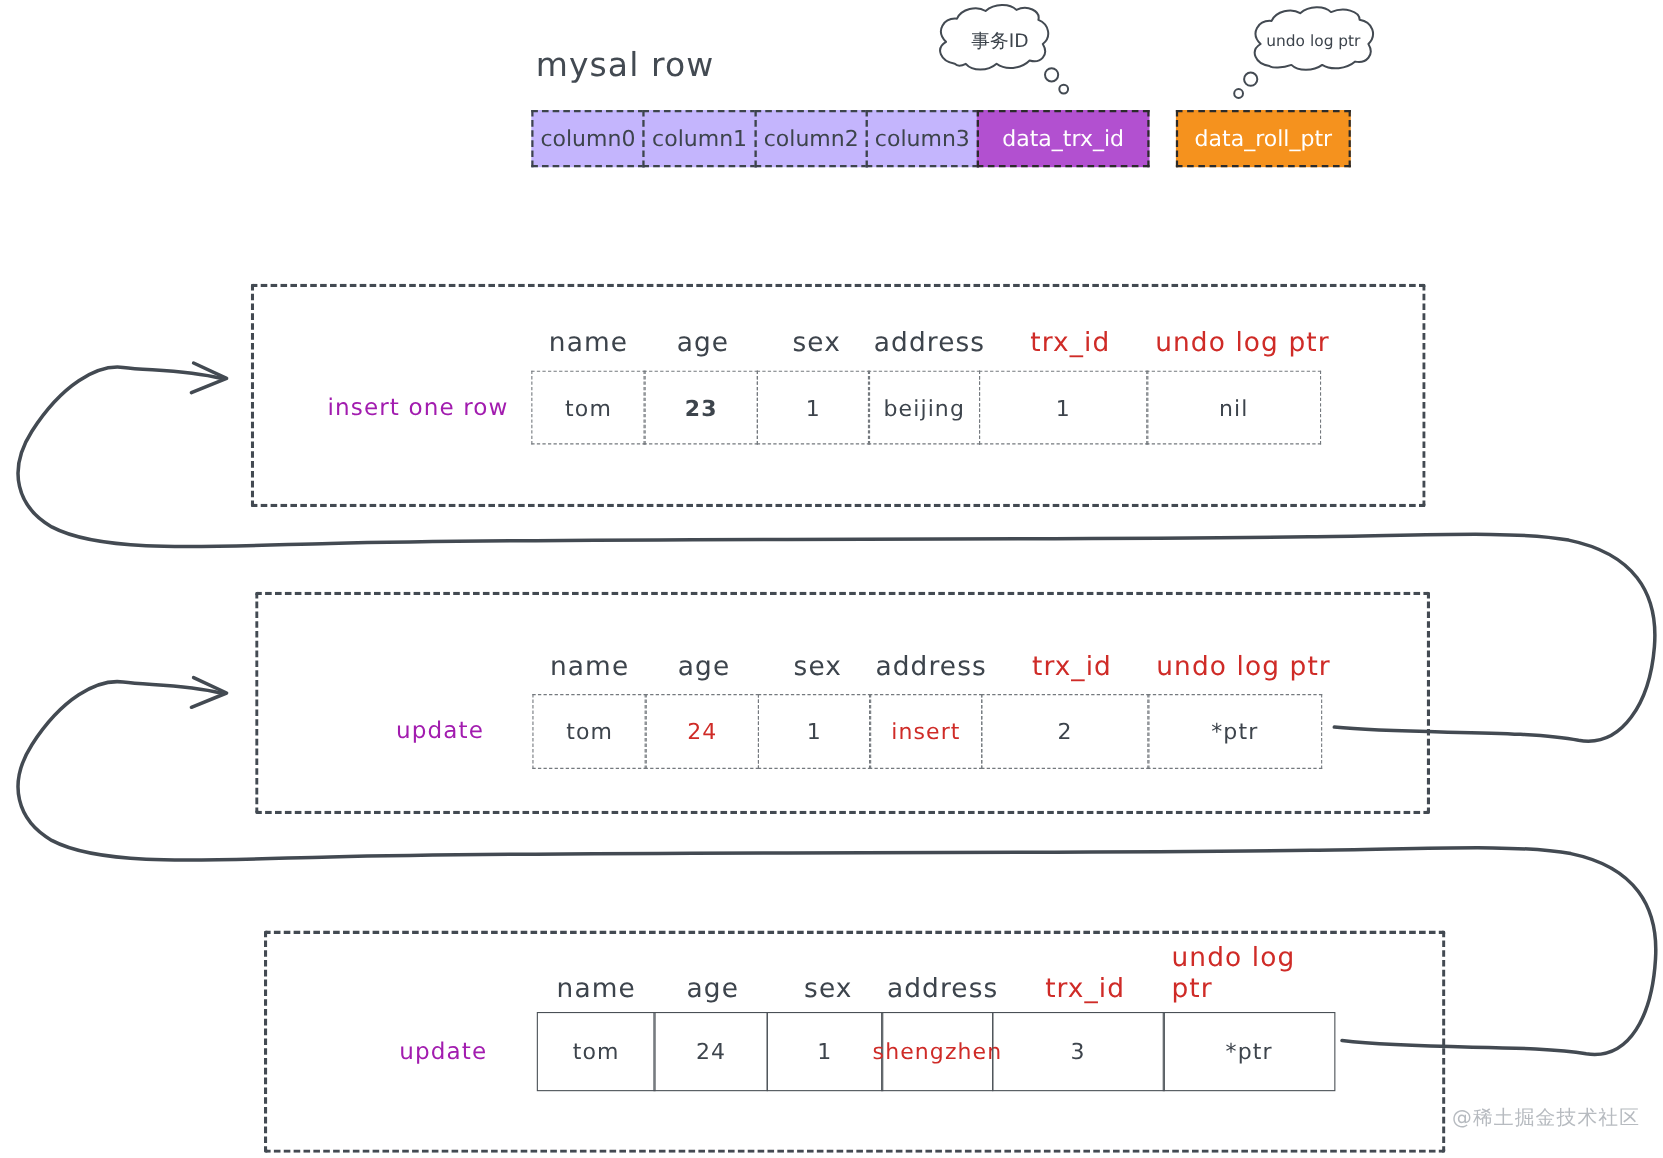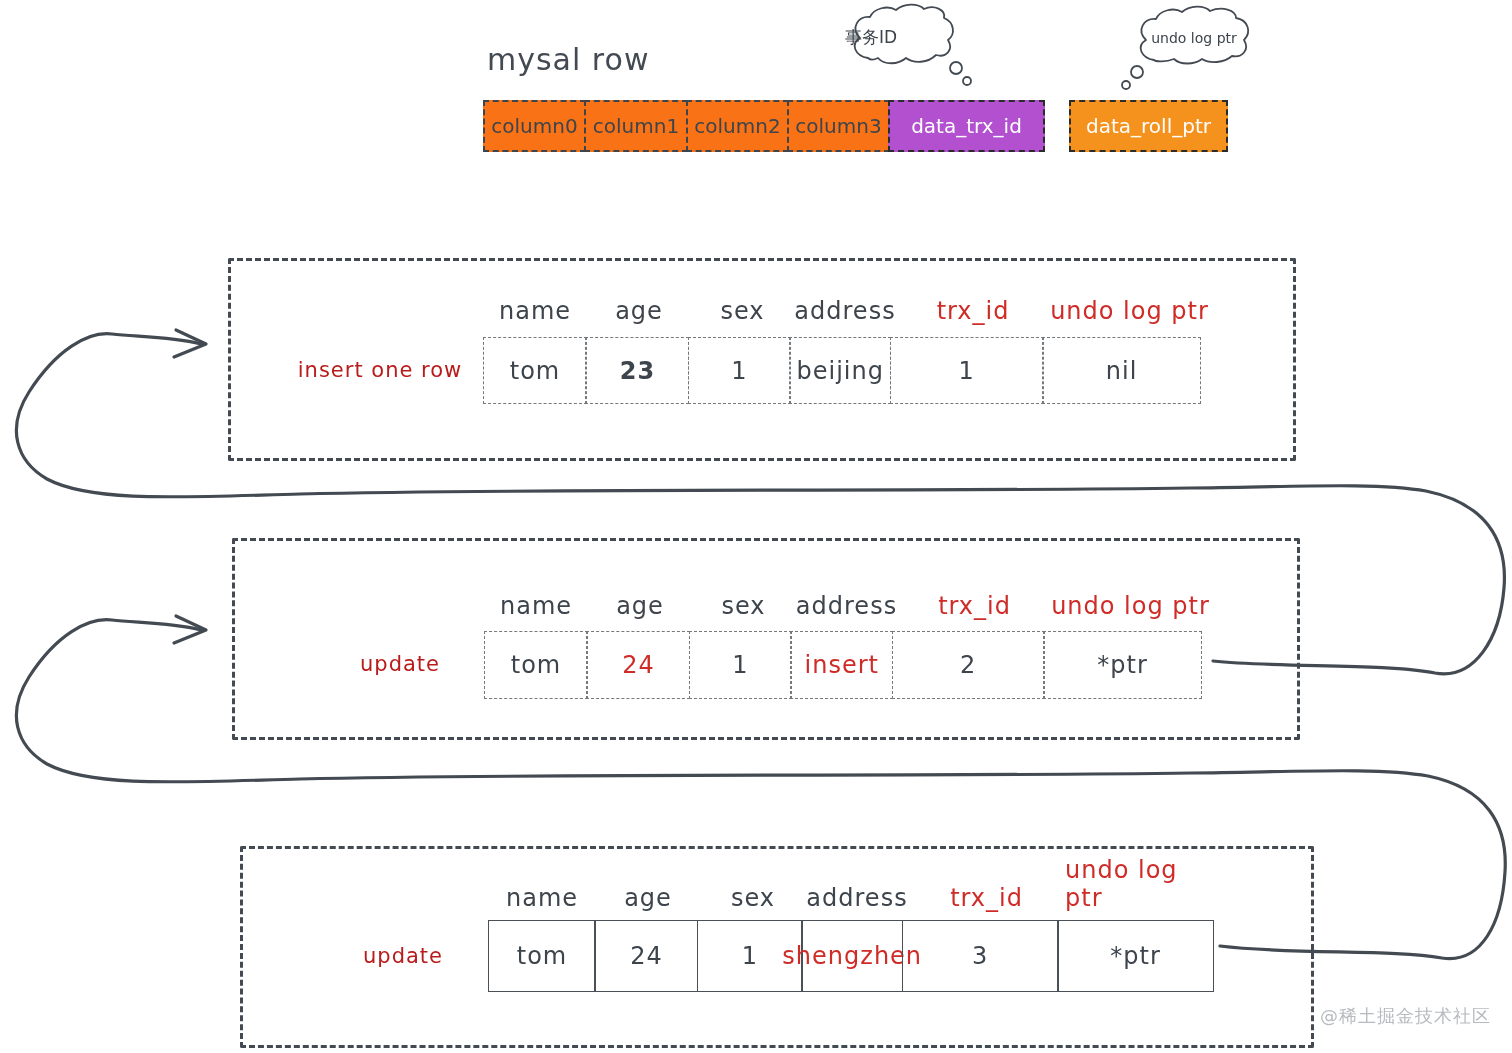--- a/index.html
+++ b/index.html
@@ -7,34 +7,34 @@
     position:relative;width:1512px;height:1053px;background:#ffffff;overflow:hidden;
     font-family:"DejaVu Sans","Liberation Sans",sans-serif;color:#3d444c;
   }
   .abs{position:absolute;}
   svg.layer{position:absolute;left:0;top:0;}
   
   .top-label{font-size:30px;letter-spacing:1px;color:#434a52;}
   .toprow{display:flex;}
   .topcell{
     box-sizing:border-box;height:52px;border:2px dashed #3d444c;margin-left:-2px;
-    display:flex;align-items:center;justify-content:center;font-size:20px;background:#f97316;
+    display:flex;align-items:center;justify-content:center;font-size:20px;background:#c4b5fd;
   }
   .topcell:first-child{margin-left:0;}
   .topcell.bg-purple{background:#b250d0;color:#ffffff;border-color:#2b2b2b;}
   .topcell.bg-orange{background:#f5921e;color:#ffffff;border-color:#2b2b2b;}
   .bubble-text{position:absolute;text-align:center;font-size:16px;color:#3d444c;white-space:nowrap;}
   
   .vbox{position:absolute;border:3px dashed #434a52;border-radius:2px;background:transparent;}
-  .vlabel{position:absolute;font-size:21px;color:#b91c1c;text-align:center;letter-spacing:1px;}
+  .vlabel{position:absolute;font-size:21px;color:#a21caf;text-align:center;letter-spacing:1px;}
   .hrow,.drow{position:absolute;display:flex;}
   .hcell{box-sizing:border-box;display:flex;align-items:flex-end;justify-content:center;
          font-size:24px;color:#3d444c;letter-spacing:1px;}
   .dcell{box-sizing:border-box;border:1.6px dashed #74797e;margin-left:-1.6px;
-         display:flex;align-items:center;justify-content:center;font-size:24px;color:#3d444c;
+         display:flex;align-items:center;justify-content:center;font-size:20px;color:#3d444c;
          background:transparent;letter-spacing:1px;}
   .dcell:first-child{margin-left:0;}
   .drow.solid .dcell{border:1.6px solid #4a5056;}
   .red{color:#cf2b27 !important;}
   
   .watermark{font-size:18px;color:#b7bbc0;letter-spacing:1px;}
 </style>
 </head>
 <body>
 
@@ -96,21 +96,21 @@
                C 1248 20 1252 32 1244 40
                C 1250 50 1242 58 1232 56
                C 1224 63 1210 64 1202 59
                C 1194 65 1180 65 1174 59
                C 1166 62 1156 62 1154 60 Z"></path>
       <circle cx="1137" cy="72" r="6"></circle>
       <circle cx="1126" cy="85" r="4"></circle>
     </g>
   </svg>
 
-  <div class="bubble-text abs" style="left:828px;top:26px;width:86px;font-size:17px;">事务ID</div>
+  <div class="bubble-text abs" style="left:866px;top:26px;width:86px;font-size:17px;">事务ID</div>
   <div class="bubble-text abs" style="left:1146px;top:30px;width:96px;font-size:14px;">undo log ptr</div>
 
   <div class="top-label abs" style="left:487px;top:42px;">mysal row</div>
 
   <div class="toprow abs" style="left:483px;top:100px;">
     <div class="topcell" style="width:103px;">column0</div>
     <div class="topcell" style="width:104px;text-align:right;">column1</div>
     <div class="topcell" style="width:103px;">column2</div>
     <div class="topcell" style="width:103px;">column3</div>
     <div class="topcell bg-purple" style="width:157px;">data_trx_id</div>

